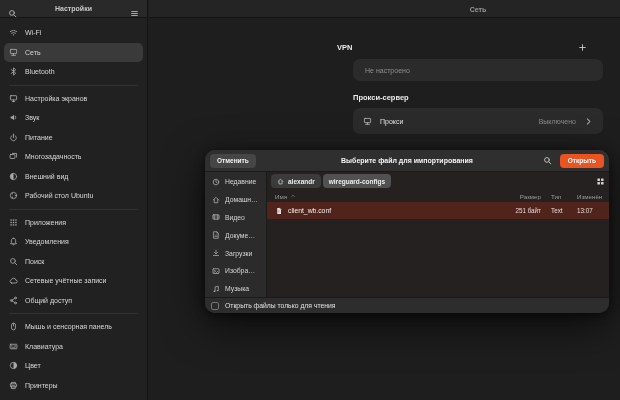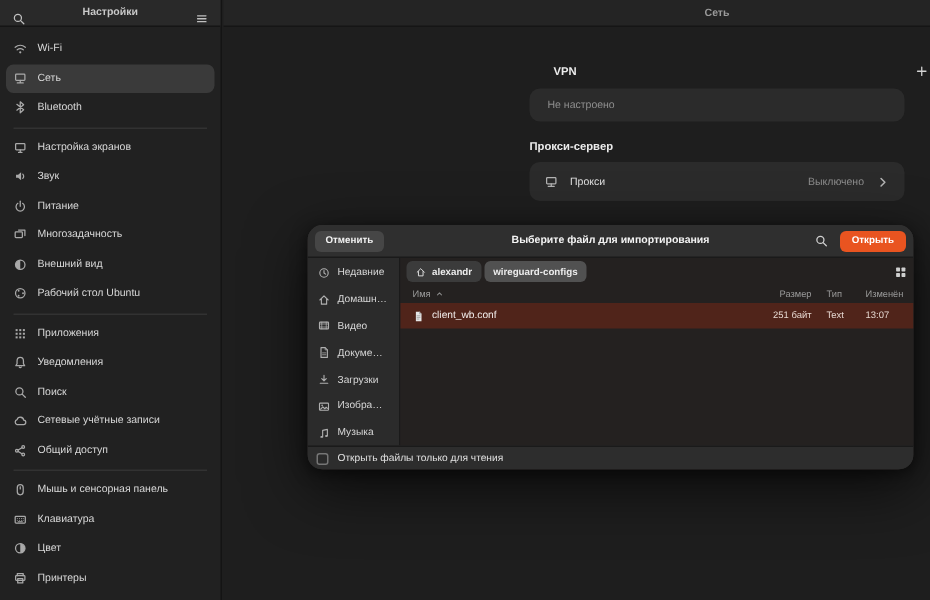--- a/index.html
+++ b/index.html
@@ -15,21 +15,21 @@
   .srow{height:19.5px;margin:0 4px;padding:0 5px;border-radius:5px;display:flex;align-items:center;gap:7px;font-size:7px;color:#d8d8d8;white-space:nowrap;}
   .srow.sel{background:#3a3a3a;}
   .icn{display:inline-block;line-height:0;}
   .srow .icn{width:9px;height:9px;color:#a9a9a9;flex:none;}
   .sep{height:1px;background:#323232;margin:3px 9px;}
 
   
   .pane{position:absolute;left:149px;top:0;width:471px;height:400px;background:#1e1e1e;}
   .pane-hdr{height:18px;background:#242424;border-bottom:1px solid #151515;position:relative;}
   .pane-title{position:absolute;left:329px;top:50%;transform:translate(-50%,-50%);font-size:7px;font-weight:700;color:#9a9a9a;}
-  .sec-hdr{position:absolute;left:220px;top:43px;width:250px;display:flex;align-items:center;justify-content:space-between;}
+  .sec-hdr{position:absolute;left:188px;top:43px;width:250px;display:flex;align-items:center;justify-content:space-between;}
   .sec-hdr h2,.sec-title{margin:0;font-size:7.5px;font-weight:700;color:#ececec;}
   .plus-btn{width:9px;height:9px;color:#d4d4d4;}
   .card{position:absolute;left:204px;width:250px;background:#2b2b2b;border-radius:7px;display:flex;align-items:center;}
   .vpn-card{top:59px;height:22px;padding:0 12px;font-size:7px;color:#8f8f8f;}
   .proxy-title{position:absolute;left:204px;top:93px;}
   .proxy-card{top:108px;height:26px;padding:0 10px;gap:8px;font-size:7px;}
   .proxy-card .icn{width:9px;height:9px;color:#b3b3b3;flex:none;}
   .proxy-label{flex:1;color:#e0e0e0;}
   .proxy-status{color:#8c8c8c;}
   .chev{width:8px;height:8px;color:#8c8c8c;}

